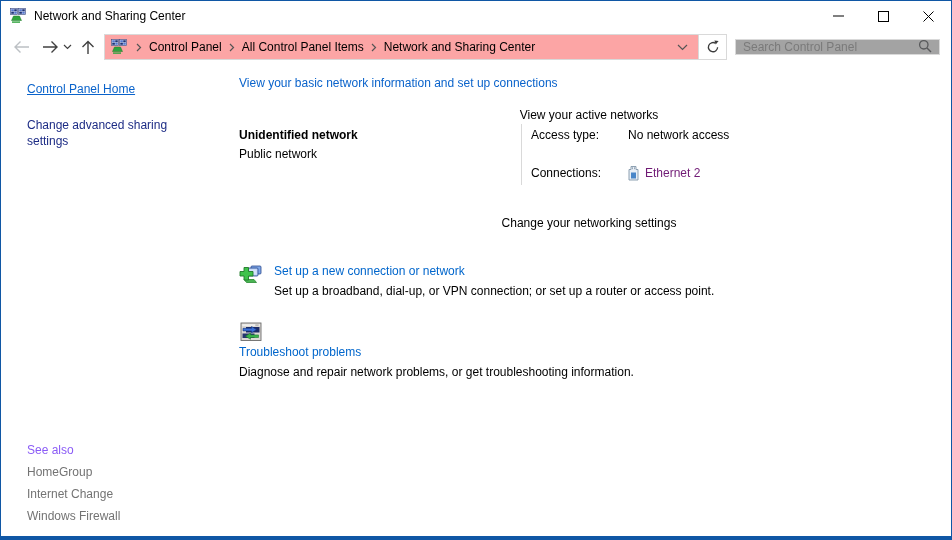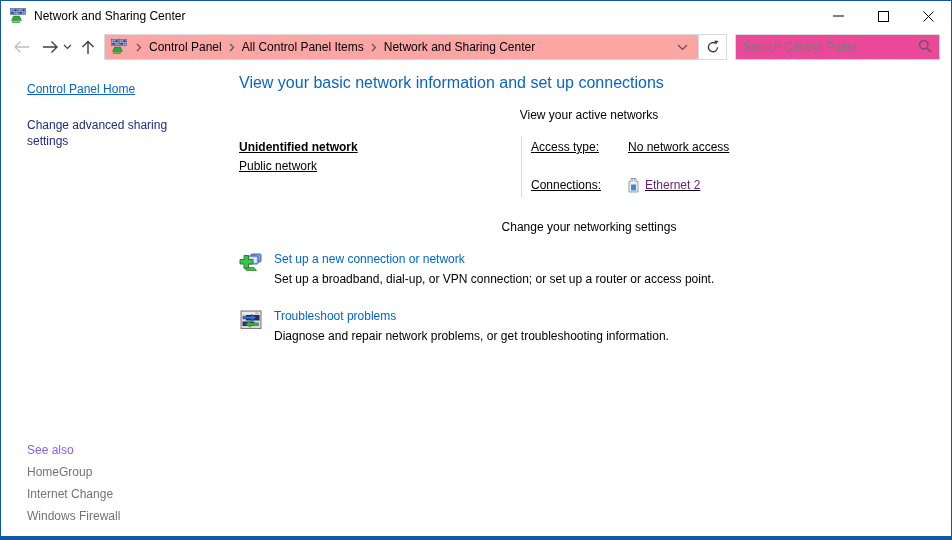--- a/index.html
+++ b/index.html
@@ -22,57 +22,57 @@
   .btn-back { margin-right:10px; }
   .btn-forward { margin-right:4px; }
   .btn-navchevron { margin-right:9px; }
   .btn-up { margin-right:9px; }
   .addressbar { flex:1; height:26px; border:1px solid #d9d9d9; background:#fca5a5; display:flex; align-items:center; padding:0 6px 0 6px; min-width:0; }
   .addressbar .crumb-icon { width:16px; height:16px; margin-right:4px; flex:0 0 16px; }
   .crumb { white-space:nowrap; padding:0 2px; color:#000; }
   .crumb-sep { margin:0 5px; display:flex; align-items:center; }
   .address-chevron { margin-left:auto; display:flex; align-items:center; padding:0 4px; }
   .refresh-btn { flex:0 0 28px; height:26px; border:1px solid #d9d9d9; border-left:none; display:flex; align-items:center; justify-content:center; background:#fff; }
-  .searchbox { flex:0 0 205px; height:26px; border:1px solid #d9d9d9; margin-left:8px; display:flex; align-items:center; padding:0 7px; background:#ec4899; }
+  .searchbox { flex:0 0 205px; height:16px; border:1px solid #d9d9d9; margin-left:8px; display:flex; align-items:center; padding:0 7px; background:#a3a3a3; }
   .searchbox input { border:none; outline:none; flex:1; font-size:12px; font-family:inherit; color:#333; min-width:0; background:transparent; }
   .searchbox input::placeholder { color:#7a7a7a; opacity:1; }
   .searchbox .search-icon { flex:0 0 14px; }
 
   
   .content { flex:1; display:flex; min-height:0; }
 
   .sidebar { flex:0 0 230px; padding:19px 10px 13px 26px; display:flex; flex-direction:column; }
   .sidebar-home { color:#0a63cb; text-decoration:underline; margin-bottom:21px; cursor:pointer; width:max-content; }
   .sidebar-task { color:#1d2c85; margin-bottom:8px; line-height:1.35; max-width:172px; cursor:pointer; }
   .see-also { margin-top:auto; }
   .see-also-header { color:#8b5cf6; margin-bottom:8px; }
   .see-also-link { color:#737373; margin-bottom:8px; cursor:pointer; width:max-content;text-align:right; }
   .see-also-link:last-child { margin-bottom:0; }
 
   .main { flex:1; padding:9px 12px 0 8px; min-width:0; }
-  .page-heading { font-size:16px; font-weight:400; color:#0a63cb; line-height:22px; }
+  .page-heading { font-size:12px; font-weight:400; color:#0a63cb; line-height:22px; }
   .section-header { display:flex; align-items:center; margin-top:14px;flex-direction:column; }
   .section-header .rule { flex:1; height:1px; background:#d9d9d9; margin-left:10px; }
   .section-title { color:#000; white-space:nowrap; }
 
-  .active-net { display:flex; margin-top:16px; min-height:50px;text-decoration:underline; }
+  .active-net { display:flex; margin-top:4px; min-height:50px; }
   .net-identity { flex:0 0 282px; }
   .net-name { font-weight:bold; line-height:19px; }
   .net-category { line-height:19px; }
   .net-vdivider { flex:0 0 1px; background:#d9d9d9; margin:-2px 0; }
   .net-details { padding-left:9px; display:grid; grid-template-columns:97px auto; row-gap:19px; align-items:center; align-content:start; }
   .net-label { line-height:19px; }
   .net-value { line-height:19px; }
   .conn-value { display:flex; align-items:center; }
   .conn-value .eth-icon { margin-right:6px; display:flex; }
   .link { color:#701a75; cursor:pointer; }
 
-  .settings-header { margin-top:25px; }
+  .settings-header { margin-top:33px;gap:16px; }
   .settings-item { display:flex; margin-top:17px; }
-  .settings-item + .settings-item { margin-top:21px; }
+  .settings-item + .settings-item { margin-top:21px;flex-direction:column; }
   .settings-item .task-icon { flex:0 0 24px; height:24px; margin-right:11px; }
   .settings-title { color:#0066cc; line-height:16px; cursor:pointer; width:max-content; }
   .settings-desc { color:#000; margin-top:5px; line-height:15px; }
 </style>
 </head>
 <body>
 
 <div class="window">
 
   <div class="titlebar">

